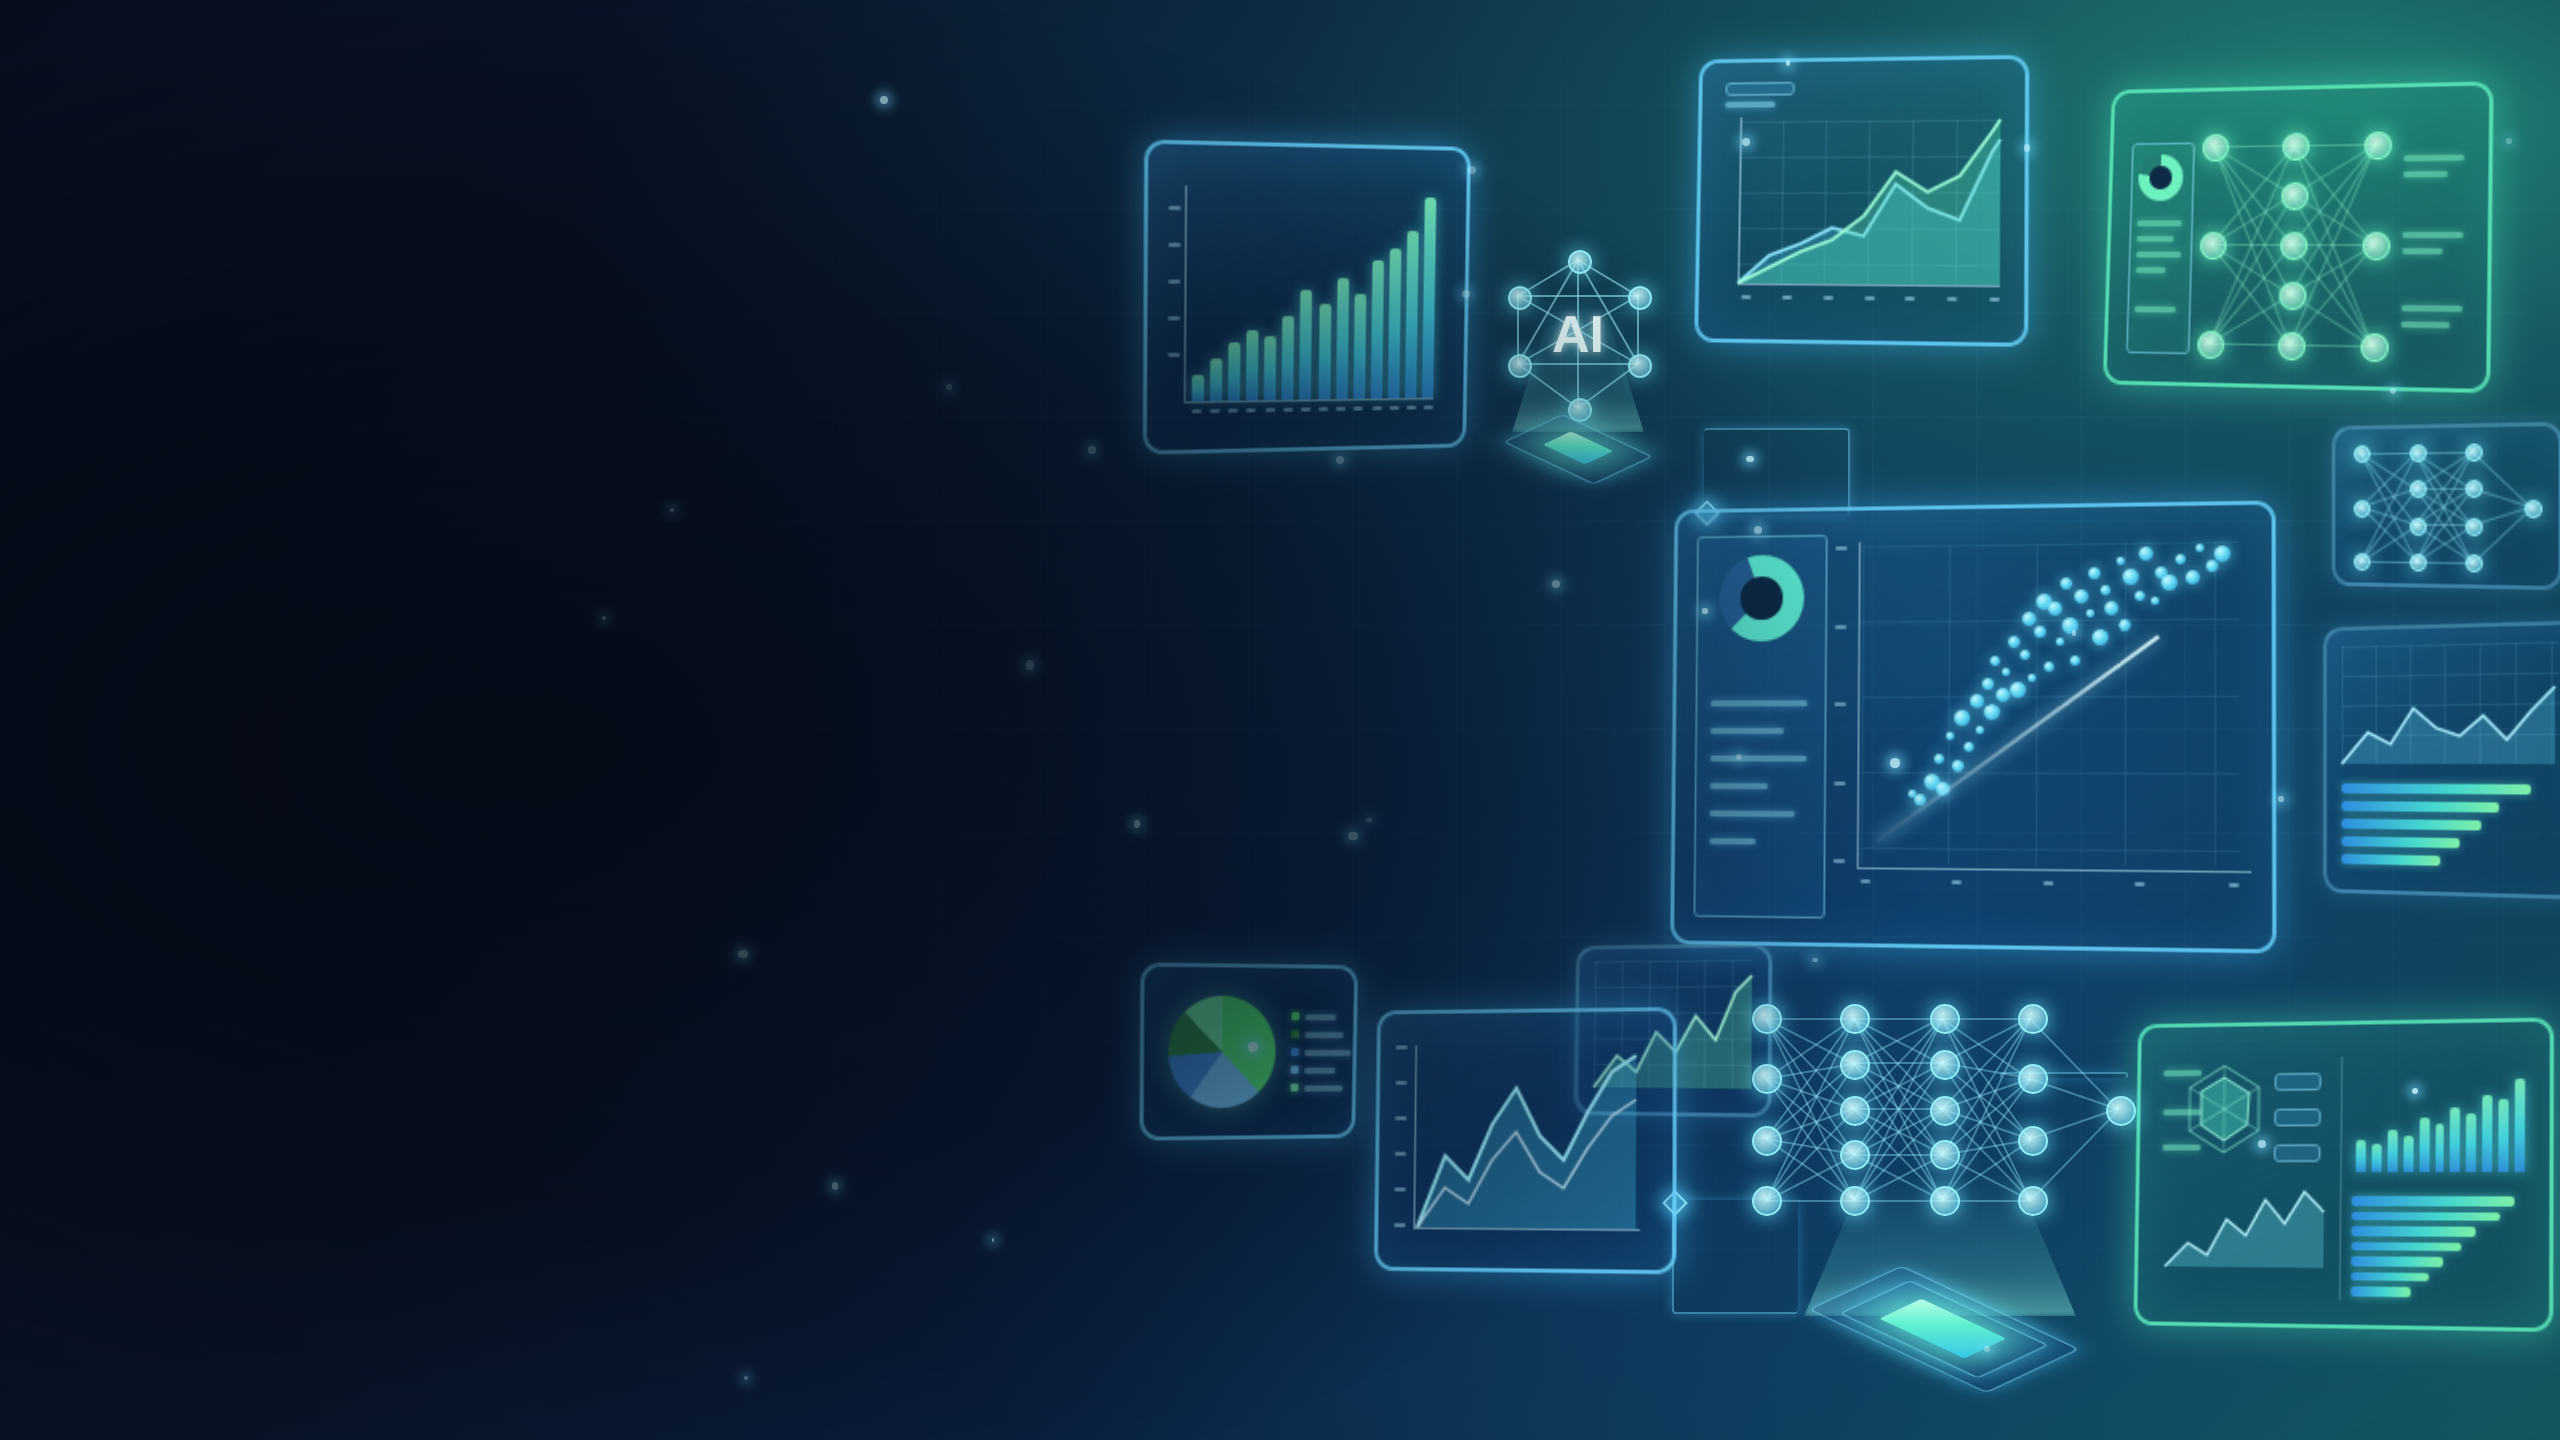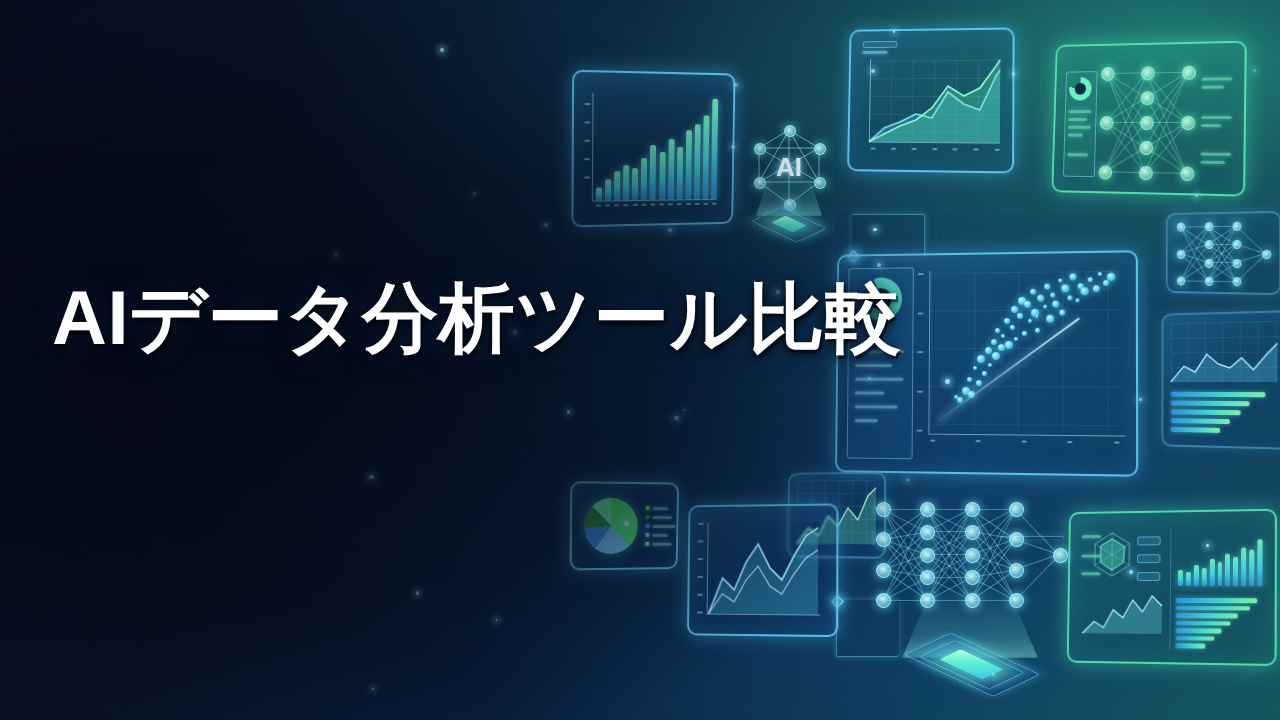--- a/index.html
+++ b/index.html
@@ -827,16 +827,15 @@
       <div class="particle" style="left: 775.619px; top: 290.247px; width: 4.25177px; height: 4.25177px; opacity: 0.65;"></div>
       <div class="particle" style="left: 1206.23px; top: 543.98px; width: 3.26405px; height: 3.26405px; opacity: 0.9;"></div>
       <div class="particle" style="left: 673.974px; top: 415.646px; width: 4.61027px; height: 4.61027px; opacity: 0.63;"></div>
       <div class="particle" style="left: 624.146px; top: 521.097px; width: 4.64516px; height: 4.64516px; opacity: 0.87;"></div>
       <div class="particle" style="left: 473.155px; top: 192.274px; width: 2.69236px; height: 2.69236px; opacity: 0.38;"></div>
     </div>
 
   <div class="bg-vignette"></div>
 
   <div class="headline-wrap">
-    <h1 class="headline">AIデータ分析ツール比較</h1>
   </div>
 
 </div>
 
 </body></html>

